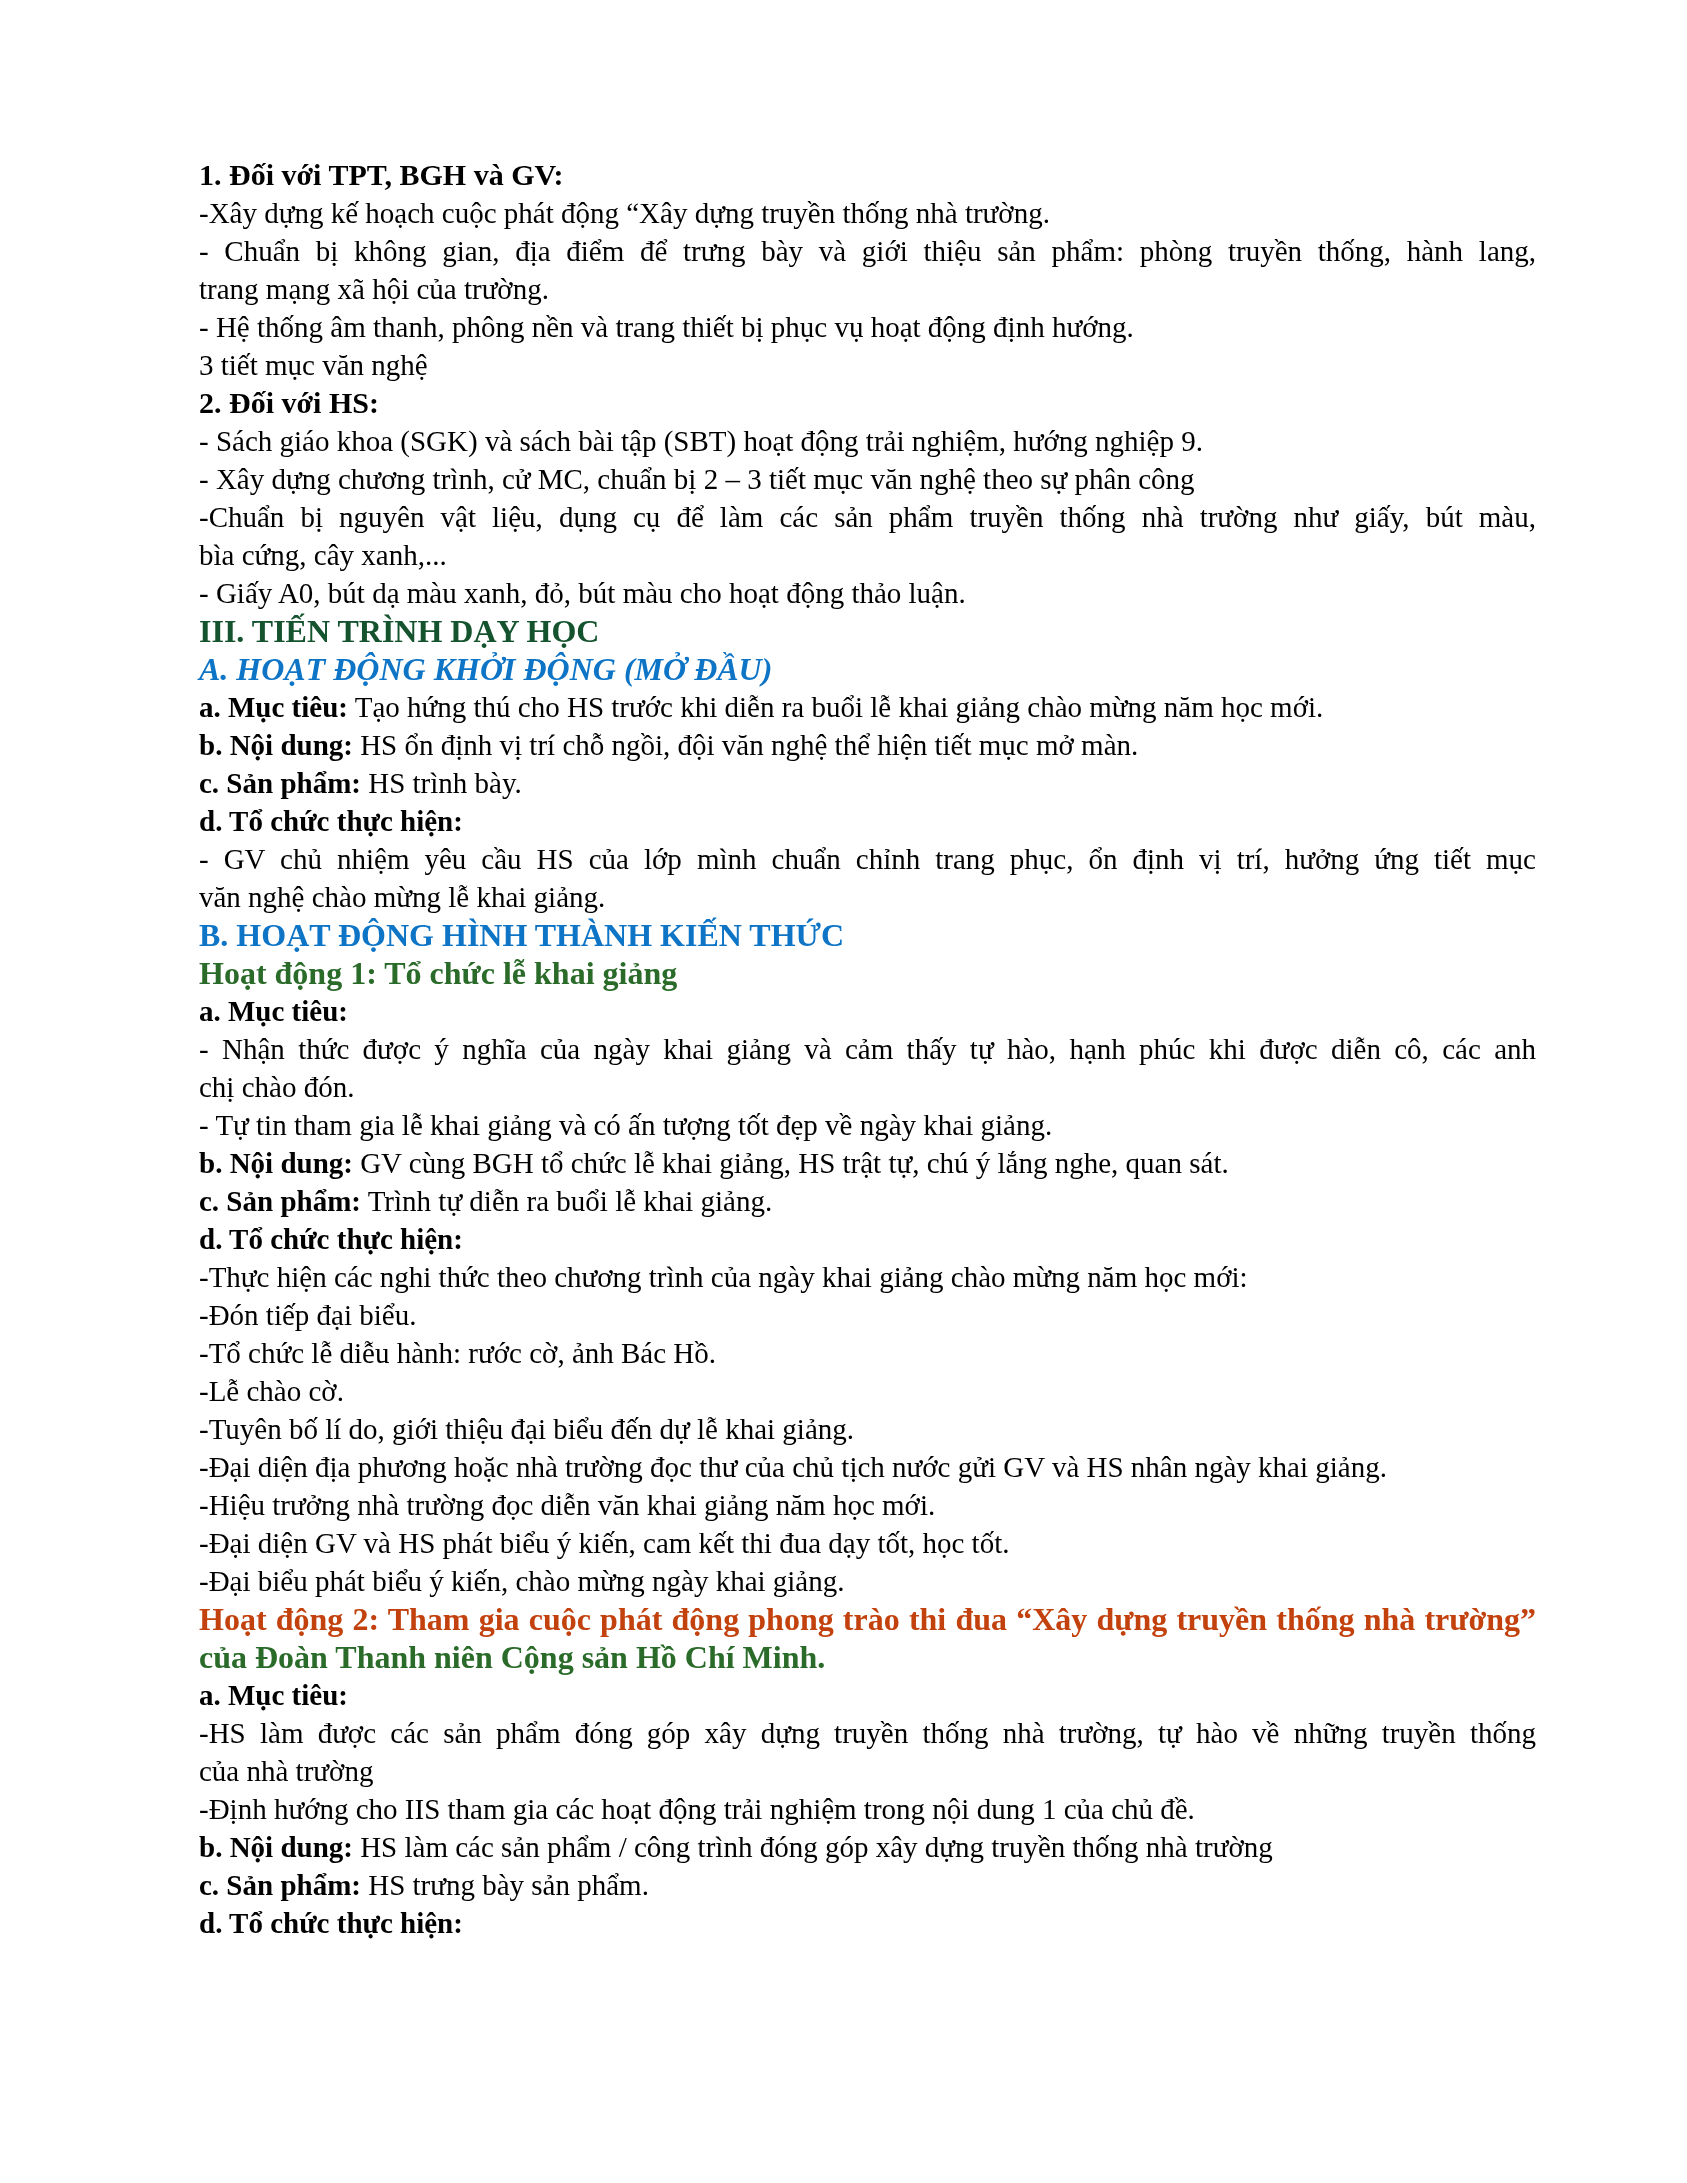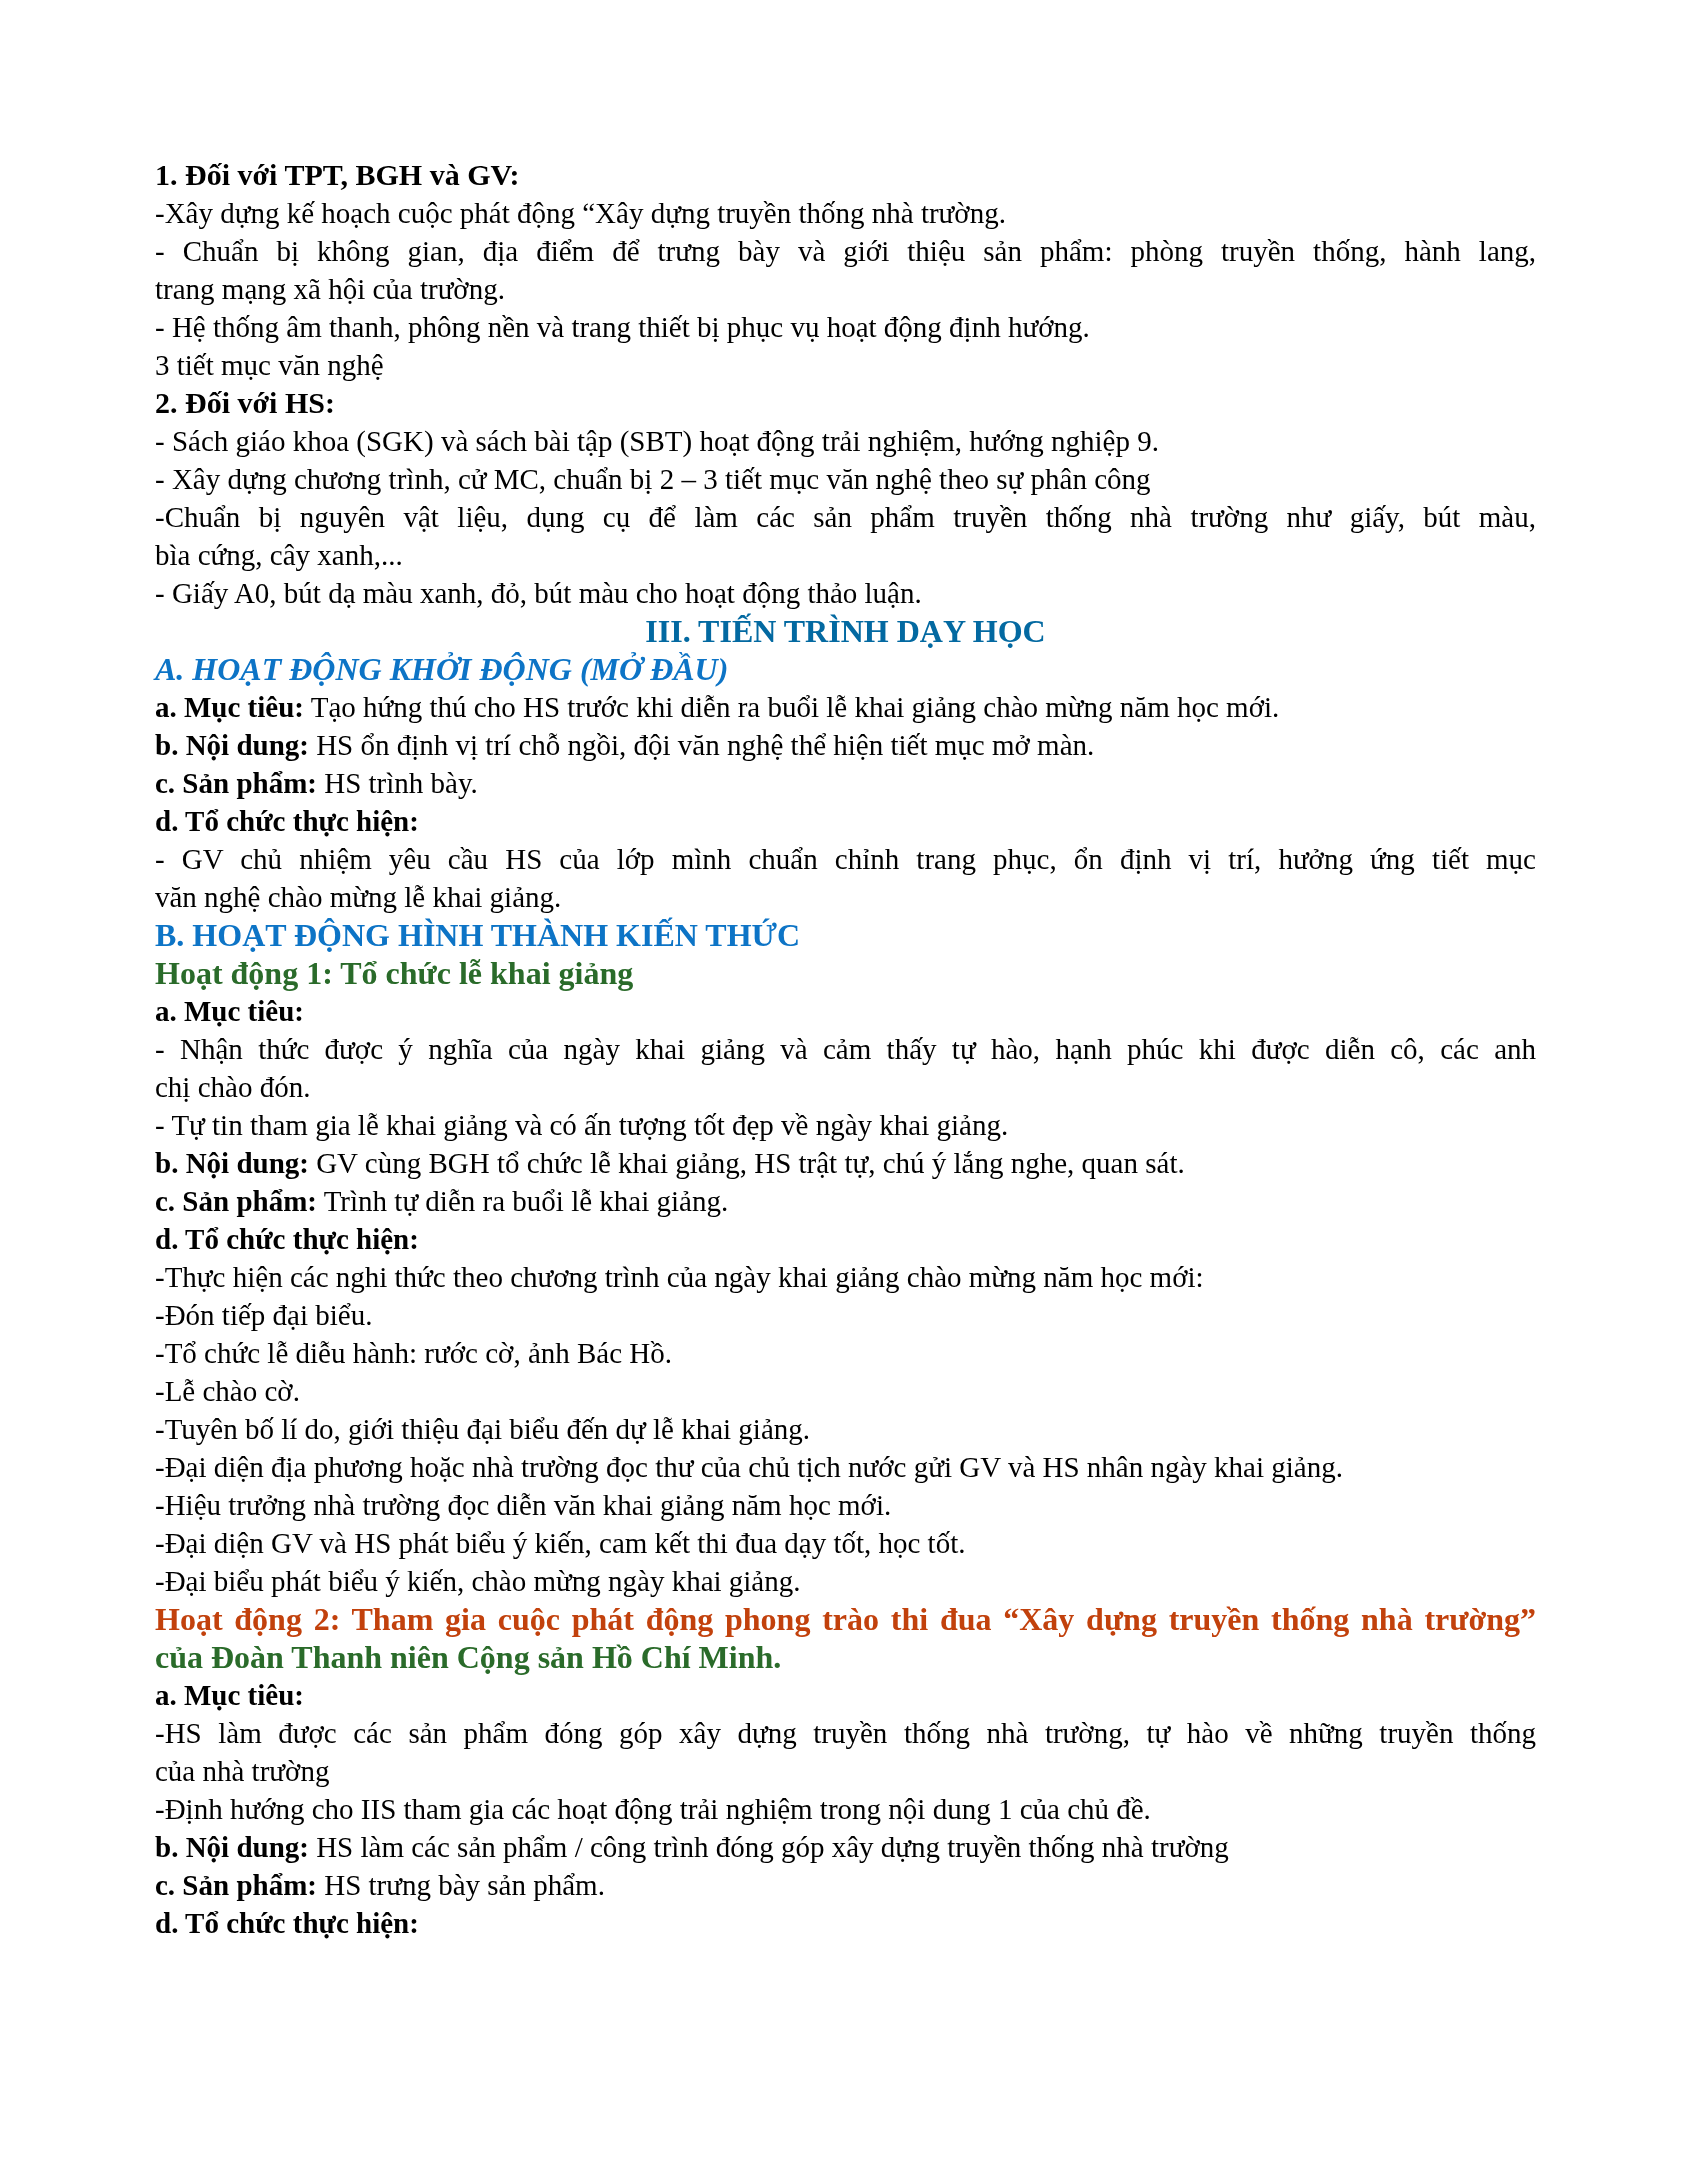--- a/index.html
+++ b/index.html
@@ -20,20 +20,21 @@
     top: 156px;
     width: 1381px;
     font-family: "Liberation Serif", "DejaVu Serif", serif;
     font-size: 29px;
     line-height: 38px;
     color: #000000;
   }
   .line {
     text-align: left;
     white-space: normal;
+    margin-left: 44px;
   }
   .line.stretch {
     text-align: justify;
     text-align-last: justify;
   }
   .h-black { font-weight: 700; font-size: 30px; }
   .h-red, .h-blue, .h-green { font-weight: 700; font-size: 32px; }
   .bold { font-weight: 700; }
 </style>
 </head>
@@ -46,21 +47,21 @@
       <div class="line body stretch"><span class="run">- Chuẩn bị không gian, địa điểm để trưng bày và giới thiệu sản phẩm: phòng truyền thống, hành lang,</span></div>
       <div class="line body"><span class="run">trang mạng xã hội của trường.</span></div>
       <div class="line body"><span class="run">- Hệ thống âm thanh, phông nền và trang thiết bị phục vụ hoạt động định hướng.</span></div>
       <div class="line body"><span class="run">3 tiết mục văn nghệ</span></div>
       <div class="line h-black"><span class="run bold">2. Đối với HS:</span></div>
       <div class="line body"><span class="run">- Sách giáo khoa (SGK) và sách bài tập (SBT) hoạt động trải nghiệm, hướng nghiệp 9.</span></div>
       <div class="line body"><span class="run">- Xây dựng chương trình, cử MC, chuẩn bị 2 – 3 tiết mục văn nghệ theo sự phân công</span></div>
       <div class="line body stretch"><span class="run">-Chuẩn bị nguyên vật liệu, dụng cụ để làm các sản phẩm truyền thống nhà trường như giấy, bút màu,</span></div>
       <div class="line body"><span class="run">bìa cứng, cây xanh,...</span></div>
       <div class="line body"><span class="run">- Giấy A0, bút dạ màu xanh, đỏ, bút màu cho hoạt động thảo luận.</span></div>
-      <div class="line h-red" style="color: #0369a1; text-align: center;"><span class="run bold">III. TIẾN TRÌNH DẠY HỌC</span></div>
+      <div class="line h-red" style="color: #14532d;"><span class="run bold">III. TIẾN TRÌNH DẠY HỌC</span></div>
       <div class="line h-blue" style="color: rgb(13, 116, 198); font-style: italic;"><span class="run bold">A. HOẠT ĐỘNG KHỞI ĐỘNG (MỞ ĐẦU)</span></div>
       <div class="line body"><span class="run bold">a. Mục tiêu:</span><span class="run"> Tạo hứng thú cho HS trước khi diễn ra buổi lễ khai giảng chào mừng năm học mới.</span></div>
       <div class="line body"><span class="run bold">b. Nội dung:</span><span class="run"> HS ổn định vị trí chỗ ngồi, đội văn nghệ thể hiện tiết mục mở màn.</span></div>
       <div class="line body"><span class="run bold">c. Sản phẩm:</span><span class="run"> HS trình bày.</span></div>
       <div class="line body"><span class="run bold">d. Tổ chức thực hiện:</span></div>
       <div class="line body stretch"><span class="run">- GV chủ nhiệm yêu cầu HS của lớp mình chuẩn chỉnh trang phục, ổn định vị trí, hưởng ứng tiết mục</span></div>
       <div class="line body"><span class="run">văn nghệ chào mừng lễ khai giảng.</span></div>
       <div class="line h-blue" style="color: rgb(13, 116, 198);"><span class="run bold">B. HOẠT ĐỘNG HÌNH THÀNH KIẾN THỨC</span></div>
       <div class="line h-green" style="color: rgb(42, 107, 42);"><span class="run bold">Hoạt động 1: Tổ chức lễ khai giảng</span></div>
       <div class="line body"><span class="run bold">a. Mục tiêu:</span></div>

